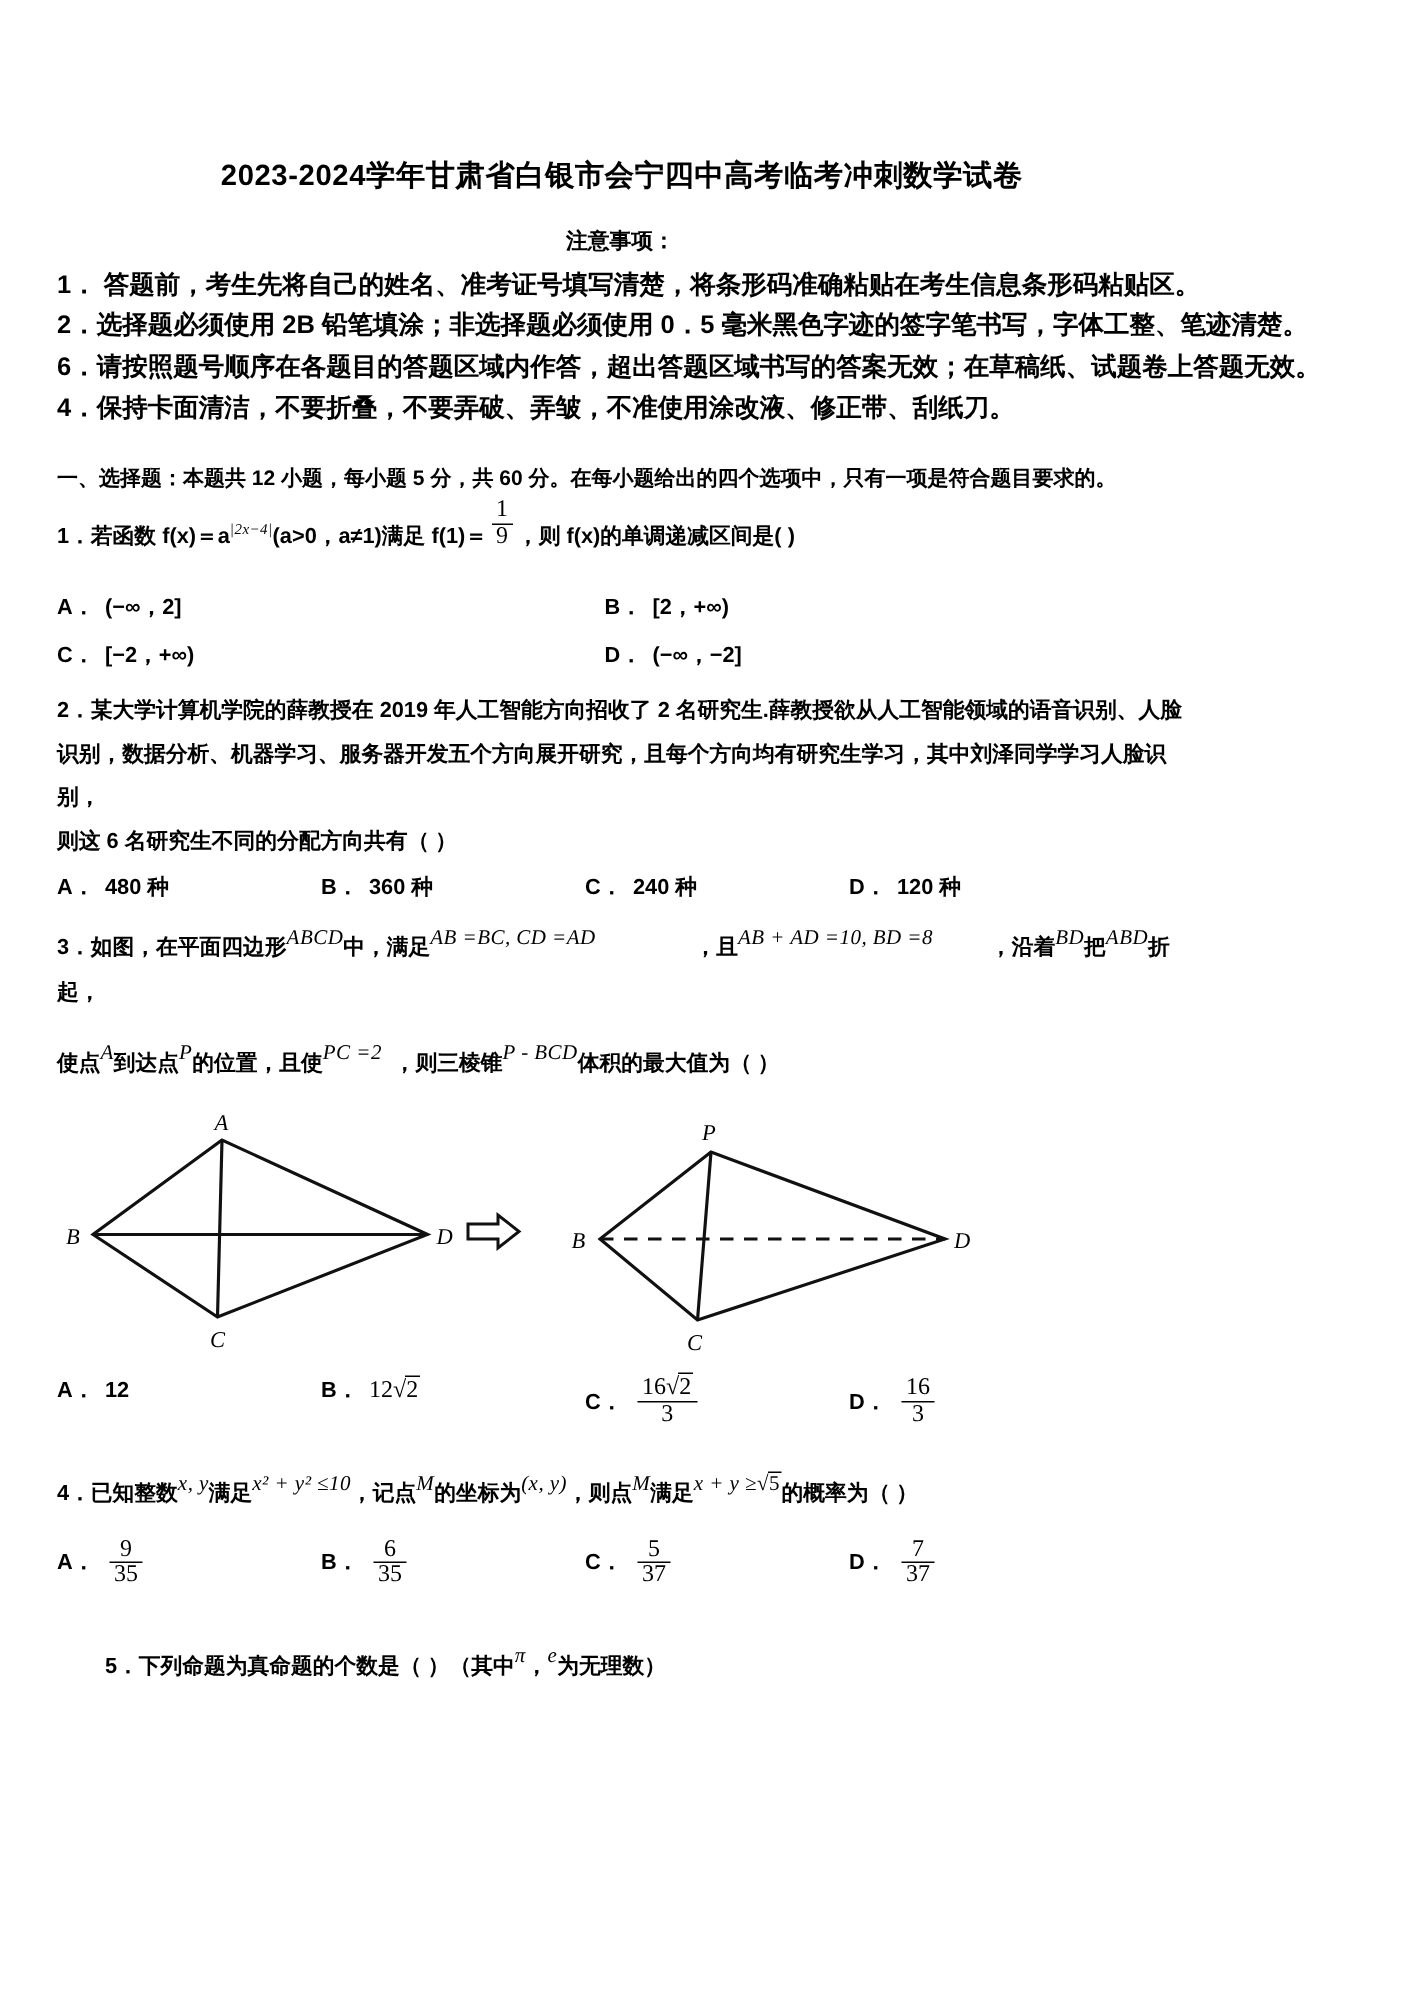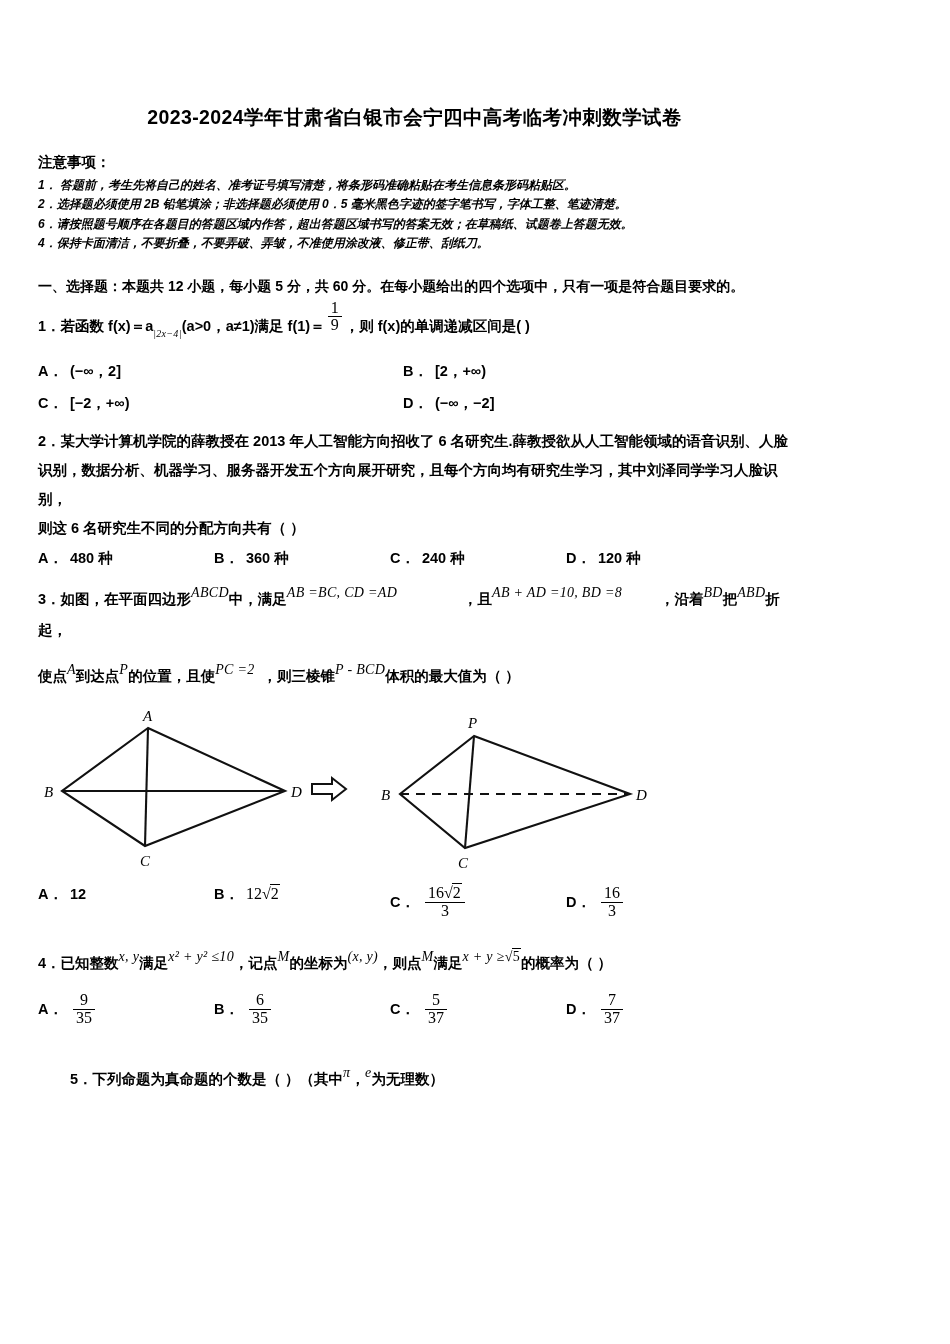--- a/index.html
+++ b/index.html
@@ -21,33 +21,33 @@
     font-weight: bold;
     font-size: 19.5px;
     letter-spacing: 0.4px;
     margin: 0;
     padding: 106px 60px 0 60px;
     line-height: 1.2;
   }
 
   .notice-wrap { padding: 22px 40px 0 38px; }
   .notice-head {
-    font-family: Liberation Serif, serif;
+    font-family: Liberation Mono, monospace;
     font-weight: bold;
     font-size: 14.5px;
     line-height: 1.55;
     margin-bottom: 2px;
+    text-align: center;
   }
   .notice-item {
     font-family: "Liberation Sans", "DejaVu Sans", sans-serif;
     font-weight: bold;
-    font-size: 12px;
+    font-size: 17px;
     line-height: 1.62;
     white-space: nowrap;
-    font-style: italic;
   }
 
   .section-head {
     font-family: "Liberation Sans", "DejaVu Sans", sans-serif;
     font-weight: bold;
     font-size: 14px;
     padding: 24px 38px 0 38px;
     white-space: nowrap;
   }
 
@@ -63,21 +63,21 @@
   .m {
     font-family: "Liberation Serif", "DejaVu Serif", serif;
     font-style: italic;
     font-weight: normal;
     font-size: 14px;
     position: relative;
     top: -7px;
     letter-spacing: 0.3px;
     white-space: nowrap;
   }
-  .m.noraise { top: 12px; }
+  .m.noraise { top: 0; }
 
   
   .frac {
     display: inline-block;
     vertical-align: -6px;
     text-align: center;
     font-family: "Liberation Serif", "DejaVu Serif", serif;
     font-style: normal;
     font-weight: normal;
     font-size: 15px;
@@ -172,21 +172,21 @@
       <span class="opt-lab">C．</span>
       <span class="opt-val">[−2，+∞)</span>
     </div>
     <div class="opt">
       <span class="opt-lab">D．</span>
       <span class="opt-val">(−∞，−2]</span>
     </div>
   </div>
 
   <div class="q" style="padding-top:14px;">
-    <div><span>2．</span><span>某大学计算机学院的薛教授在 2013 年人工智能方向招收了 6 名研究生.薛教授欲从人工智能领域的语音识别、人脸</span></div>
+    <div><span>2．</span><span>某大学计算机学院的薛教授在 2019 年人工智能方向招收了 2 名研究生.薛教授欲从人工智能领域的语音识别、人脸</span></div>
     <div>识别，数据分析、机器学习、服务器开发五个方向展开研究，且每个方向均有研究生学习，其中刘泽同学学习人脸识别，</div>
     <div>则这 6 名研究生不同的分配方向共有（  ）</div>
   </div>
 
   <div class="opts" style="margin-top:6px;">
     <div class="opt w2">
       <span class="opt-lab">A．</span>
       <span class="opt-val">480 种</span>
     </div>
     <div class="opt w2">

